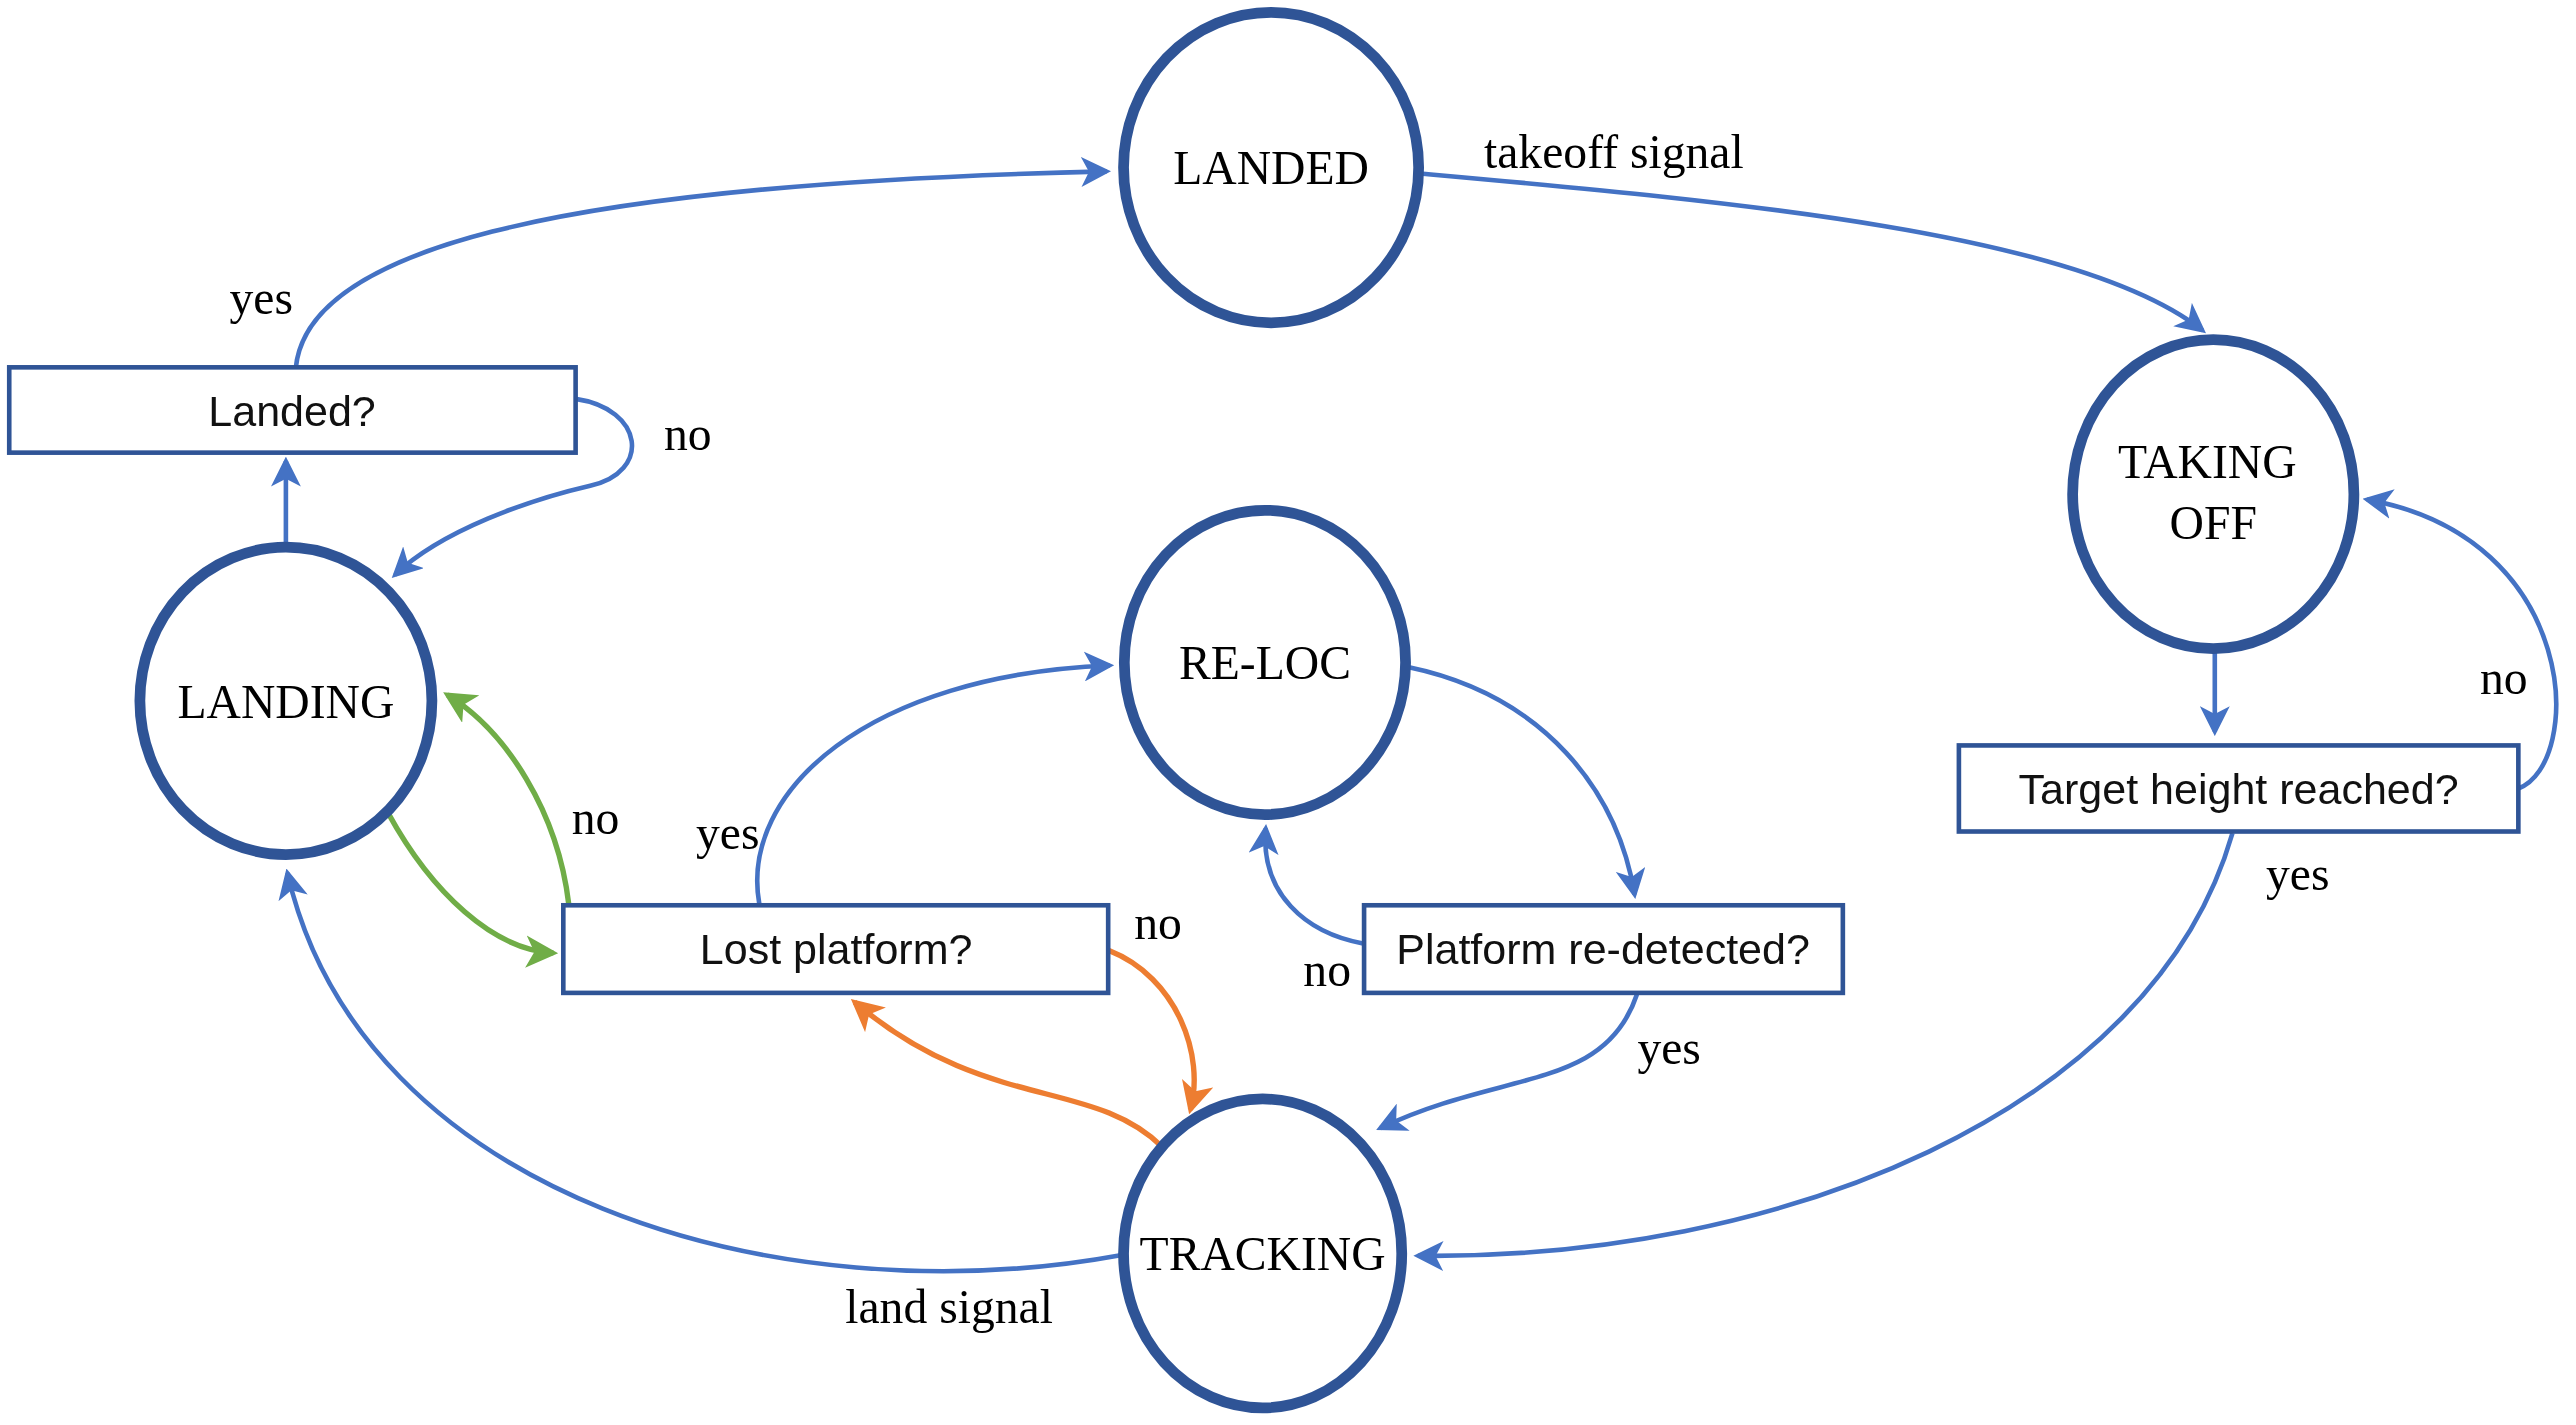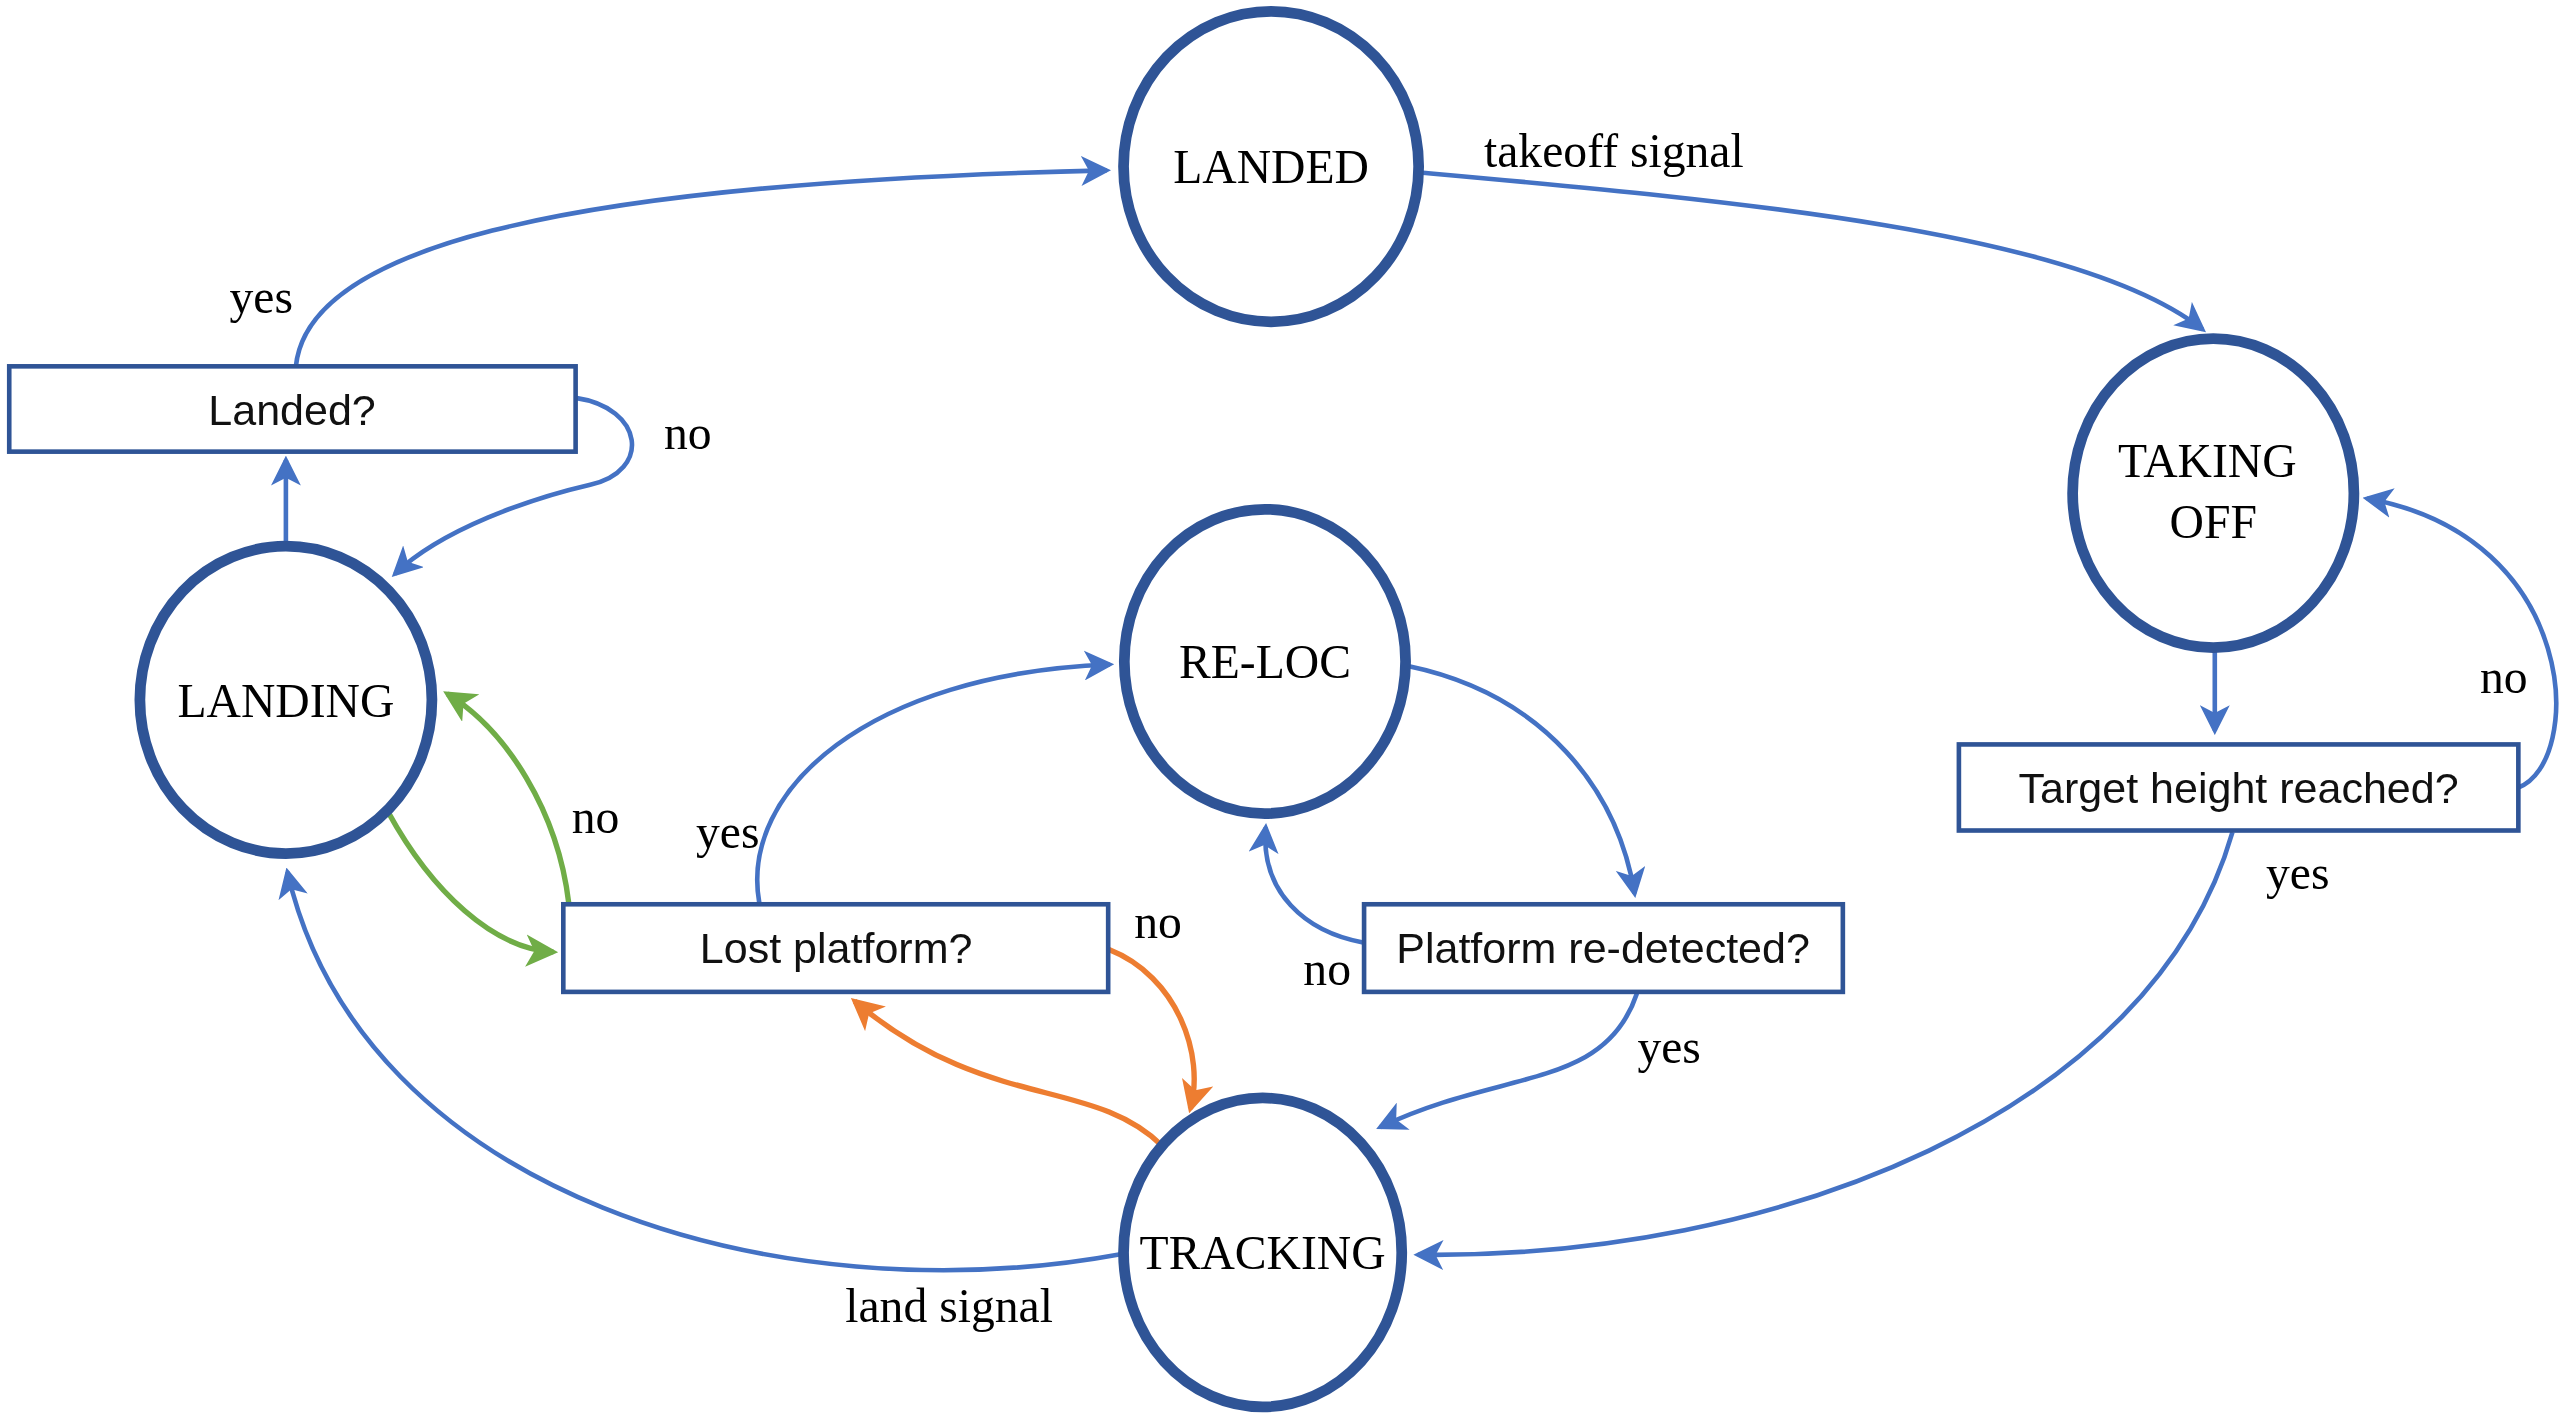--- a/index.html
+++ b/index.html
@@ -7,21 +7,21 @@
     padding: 0;
     background: #ffffff;
     width: 100%;
     height: 100%;
     font-family: "Liberation Sans", sans-serif;
   }
   .diagram-wrap {
     width: 100%;
     height: 100vh;
     display: flex;
-    align-items: flex-end;
+    align-items: center;
     justify-content: center;
     background: #e5e5e5;
   }
   svg { width: 100%; height: auto; display: block; background: #ffffff; }
 
   .state-circle {
     fill: #ffffff;
     stroke: #2F5496;
     stroke-width: 14;
   }

